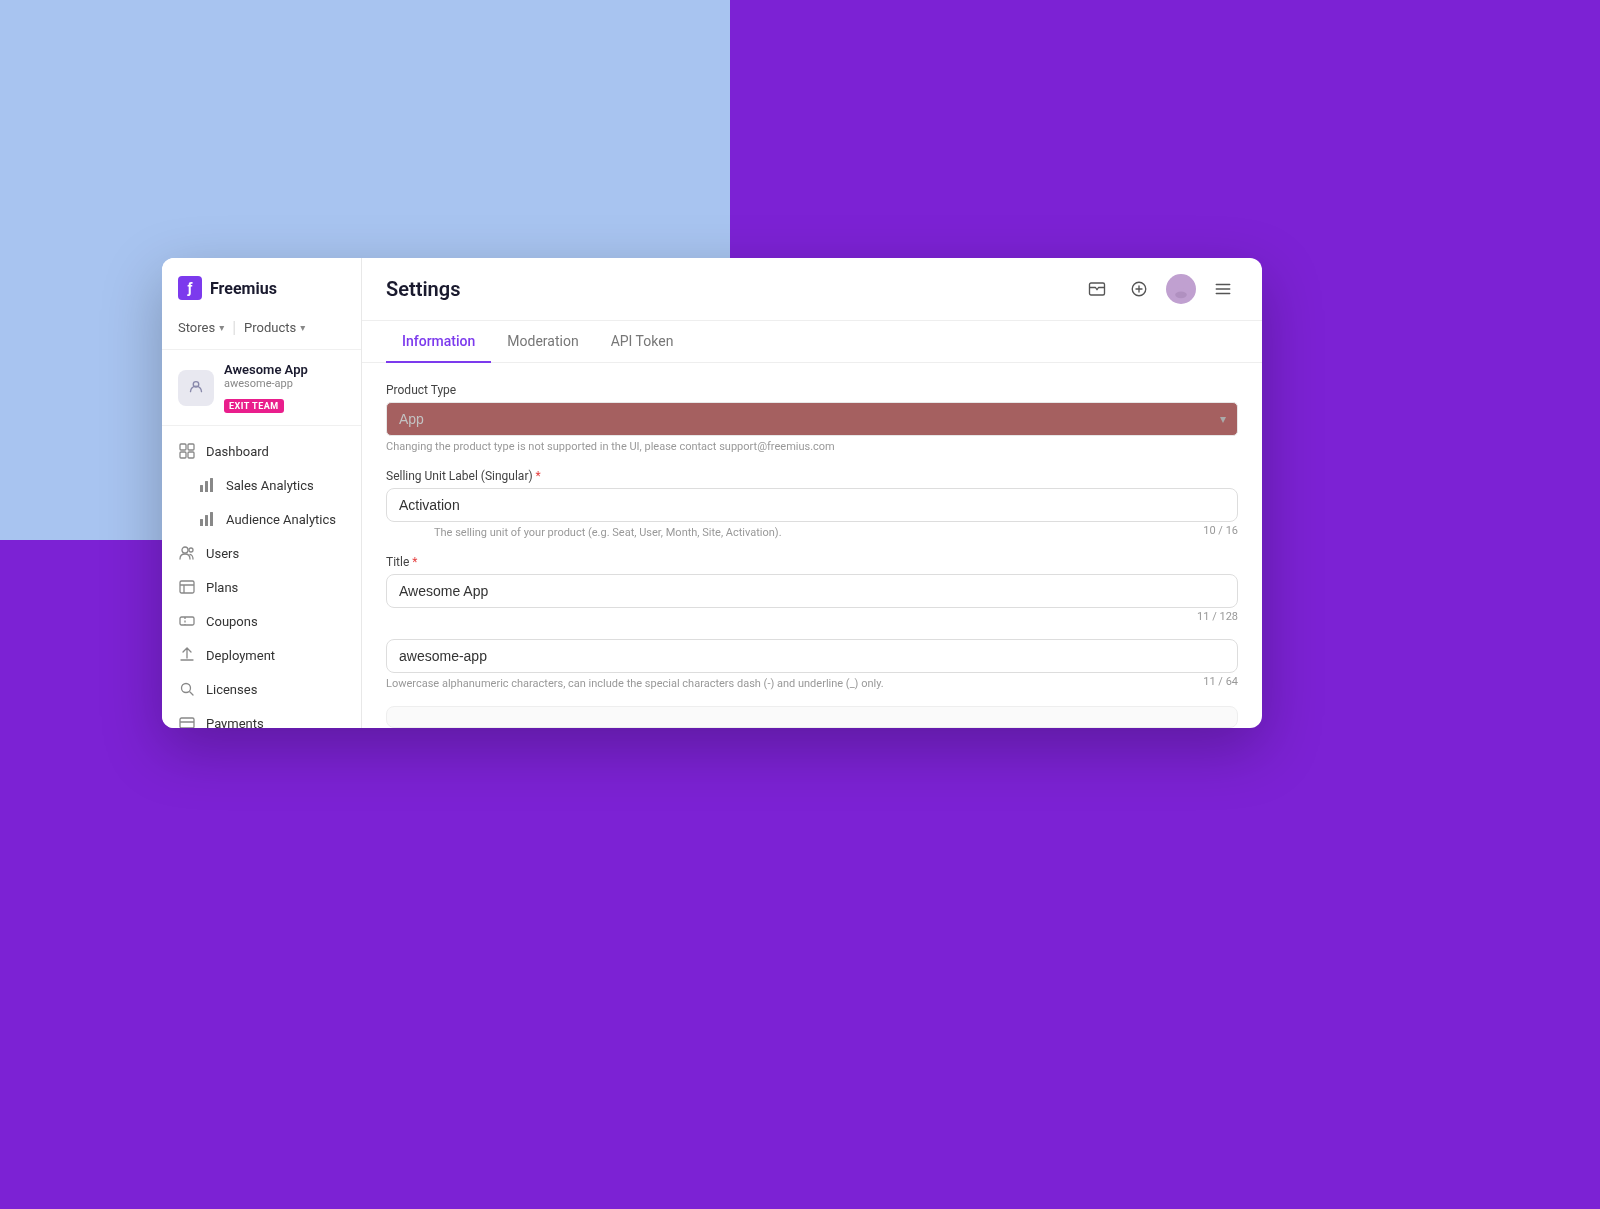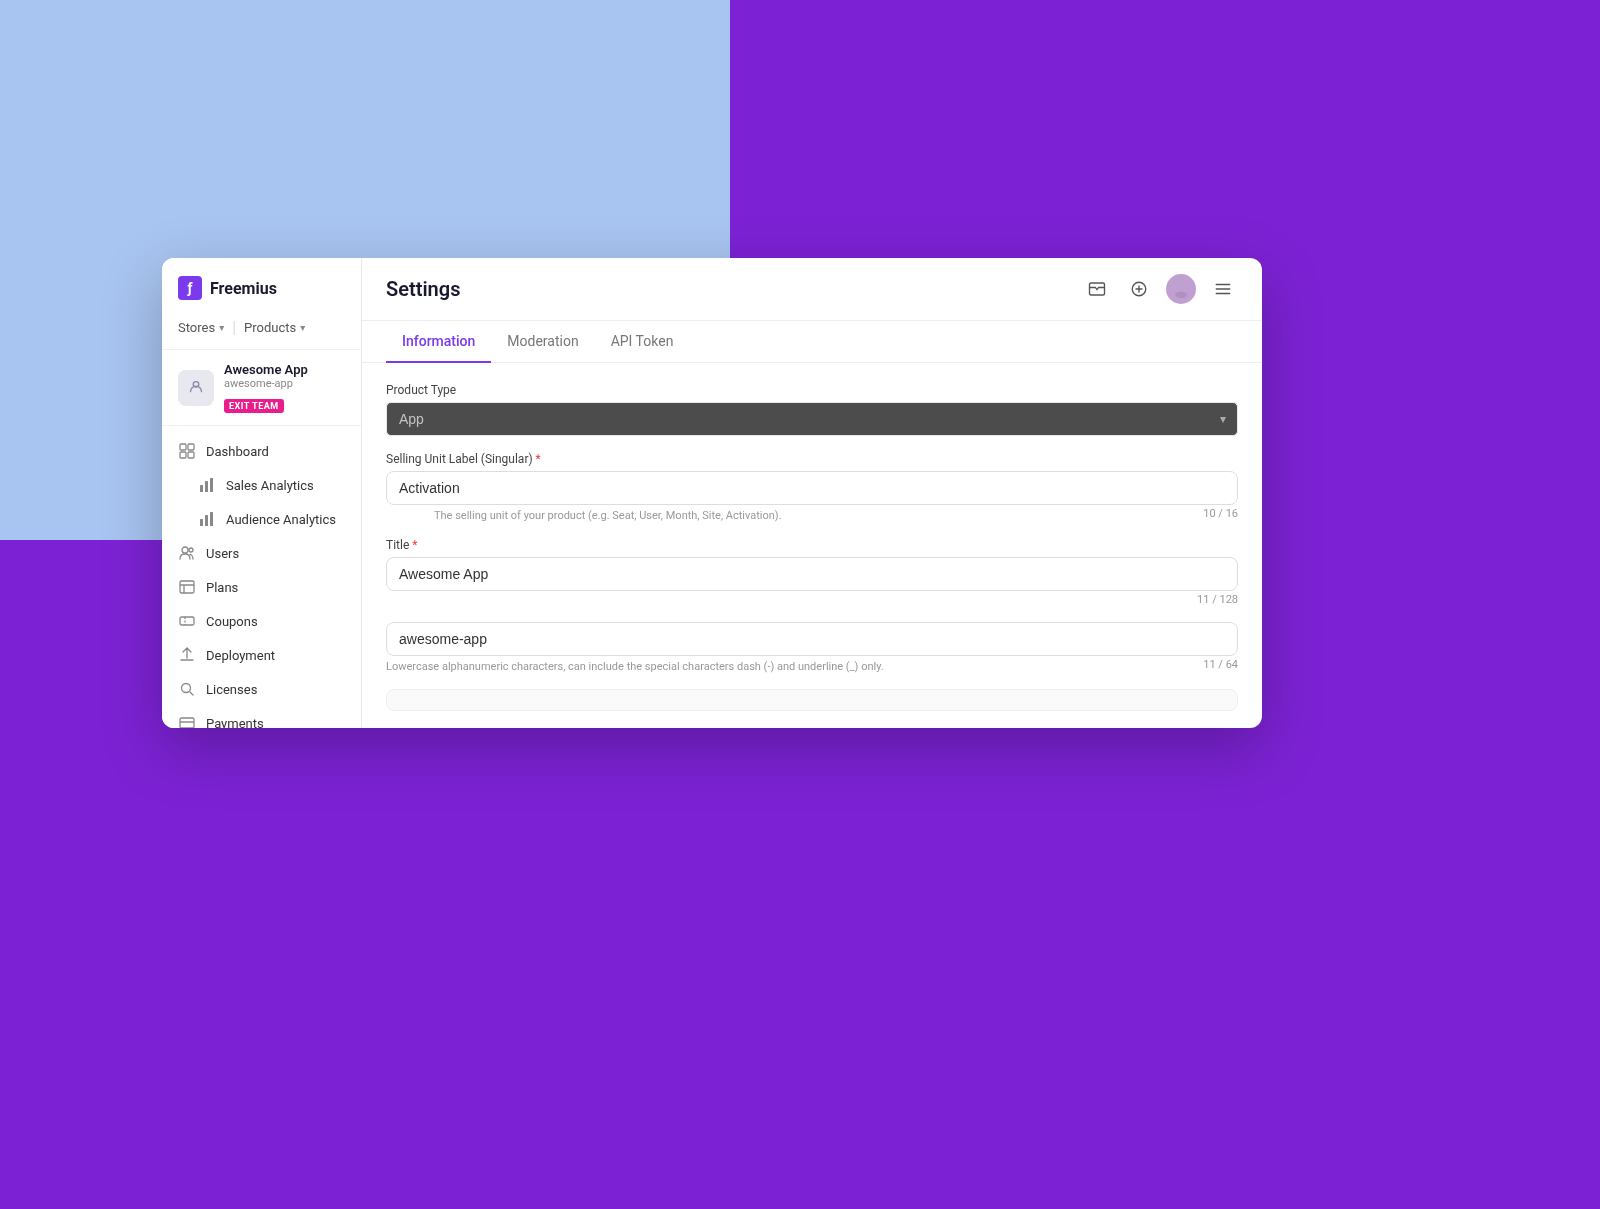--- a/index.html
+++ b/index.html
@@ -277,21 +277,21 @@
       color: #aaa;
     }
     .form-control-select {
       width: 100%;
       padding: 8px 12px;
       border: 1px solid #ddd;
       border-radius: 5px;
       font-size: 14px;
       color: #aaa;
       outline: none;
-      background: #000000;
+      background: #7f1d1d;
       appearance: none;
       cursor: not-allowed;
     }
     .select-wrapper {
       position: relative;
     }
     .select-chevron {
       position: absolute;
       right: 12px;
       top: 50%;
@@ -507,20 +507,21 @@
     <div class="form-area">
 
       <div class="form-group">
         <label class="form-label">Product Type</label>
         <div class="select-wrapper">
           <select class="form-control-select" disabled="">
             <option>App</option>
           </select>
           <span class="select-chevron">▾</span>
         </div>
+        <div class="form-help">Changing the product type is not supported in the UI, please contact support@freemius.com</div>
       </div>
 
       <div class="form-group">
         <label class="form-label">
           <span>Selling Unit Label (Singular)</span><span class="required"> *</span>
         </label>
         <input type="text" class="form-control" value="Activation" style="">
         <div style="display:flex;justify-content:space-between;margin-left:48px;">
           <div class="form-help">The selling unit of your product (e.g. Seat, User, Month, Site, Activation).</div>
           <div class="form-counter">

